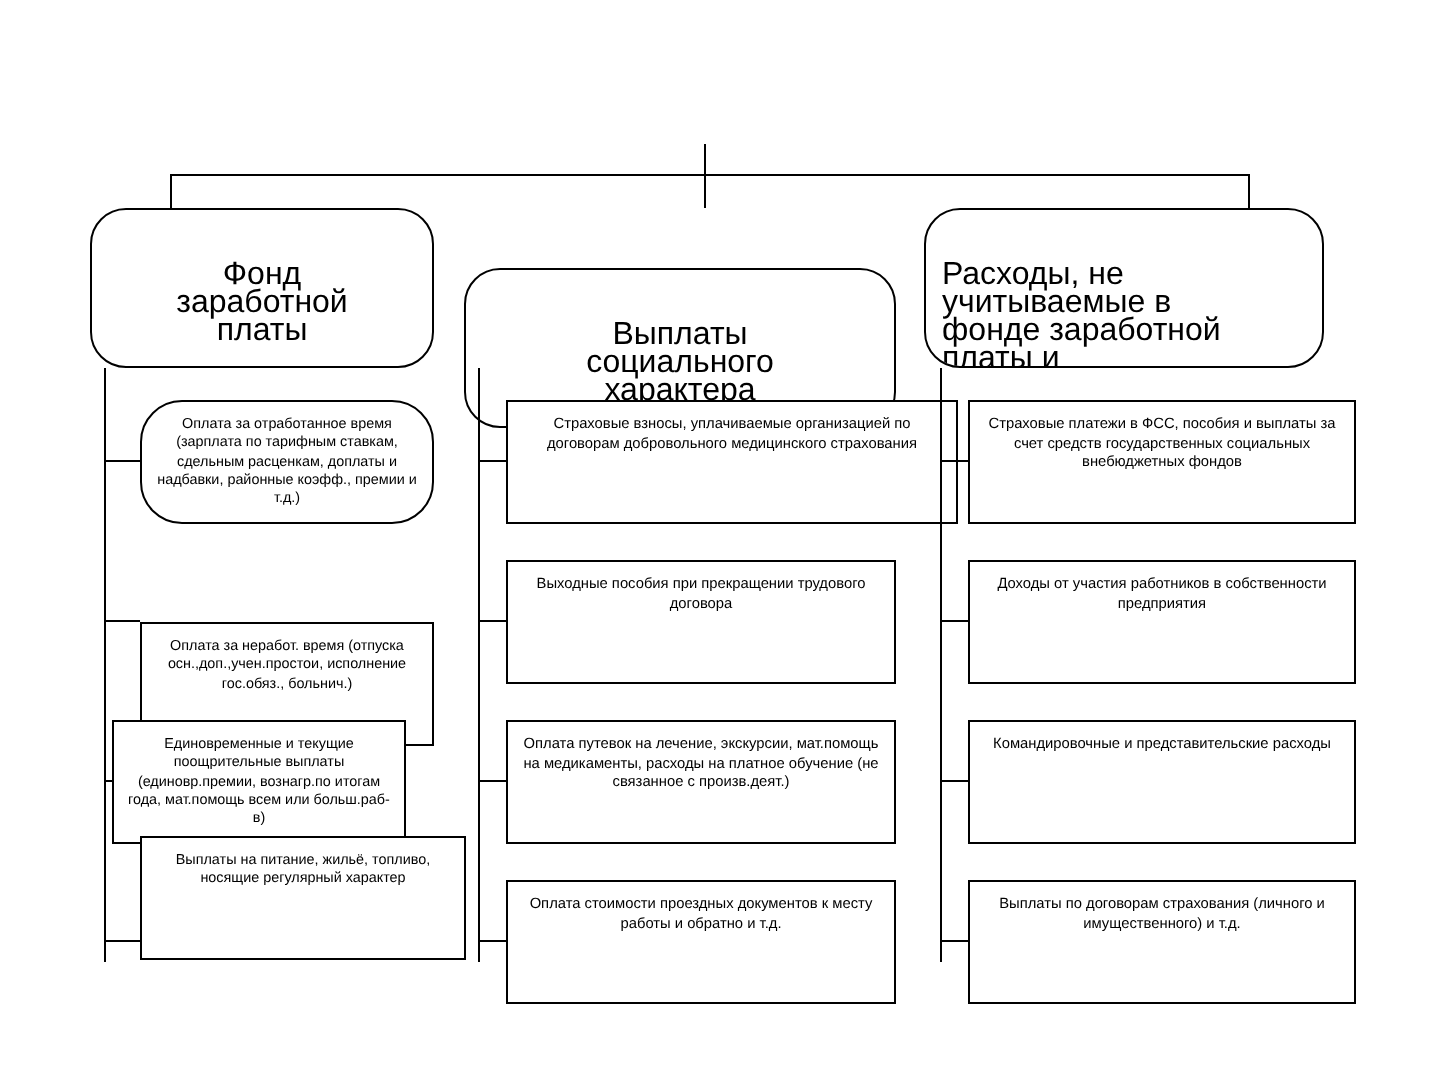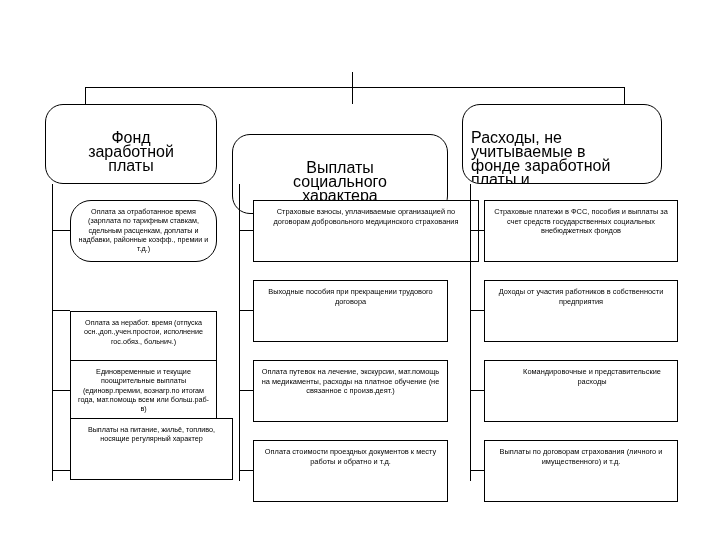--- a/index.html
+++ b/index.html
@@ -74,21 +74,21 @@
   <div class="line hline" style="left:52px; top:310px; width:18px;"></div>
   <div class="line hline" style="left:52px; top:390px; width:18px;"></div>
   <div class="line hline" style="left:52px; top:470px; width:18px;"></div>
 
   <div class="box leaf-box" style="left:70px; top:200px; width:147px; height:62px;border-radius:21px;">
     <span>Оплата за отработанное время (зарплата по тарифным ставкам, сдельным расценкам, доплаты и надбавки, районные коэфф., премии и т.д.)</span>
   </div>
   <div class="box leaf-box" style="left:70px; top:283px; width:147px; height:62px;margin-top:28px;">
     <span>Оплата за неработ. время (отпуска осн.,доп.,учен.простои, исполнение гос.обяз., больнич.)</span>
   </div>
-  <div class="box leaf-box" style="left:70px; top:360px; width:147px; height:62px;">
+  <div class="box leaf-box" style="left:56px; top:360px; width:147px; height:62px;">
     <span>Единовременные и текущие поощрительные выплаты (единовр.премии, вознагр.по итогам года, мат.помощь всем или больш.раб-в)</span>
   </div>
   <div class="box leaf-box" style="left:70px; top:418px; width:163px; height:62px;">
     <span>Выплаты на питание, жильё, топливо, носящие регулярный характер</span>
   </div>
 
   <div class="box header-box" style="left:232px; top:104px; width:216px; height:80px;margin-top:30px;">
     <div>Выплаты</div>
     <div>социального</div>
     <div>характера</div>
@@ -125,20 +125,20 @@
   <div class="line hline" style="left:470px; top:310px; width:14px;"></div>
   <div class="line hline" style="left:470px; top:390px; width:14px;"></div>
   <div class="line hline" style="left:470px; top:470px; width:14px;"></div>
 
   <div class="box leaf-box wide" style="left:484px; top:200px; width:194px; height:62px;">
     <span>Страховые платежи в ФСС, пособия и выплаты за счет средств государственных социальных внебюджетных фондов</span>
   </div>
   <div class="box leaf-box wide" style="left:484px; top:280px; width:194px; height:62px;">
     <span>Доходы от участия работников в собственности предприятия</span>
   </div>
-  <div class="box leaf-box wide" style="left:484px; top:360px; width:194px; height:62px;padding-left:27px;">
+  <div class="box leaf-box wide" style="left:484px; top:360px; width:194px; height:62px;">
     <span>Командировочные и представительские расходы</span>
   </div>
   <div class="box leaf-box wide" style="left:484px; top:440px; width:194px; height:62px;">
     <span>Выплаты по договорам страхования (личного и имущественного) и т.д.</span>
   </div>
 
 </div>
 
 </body></html>

